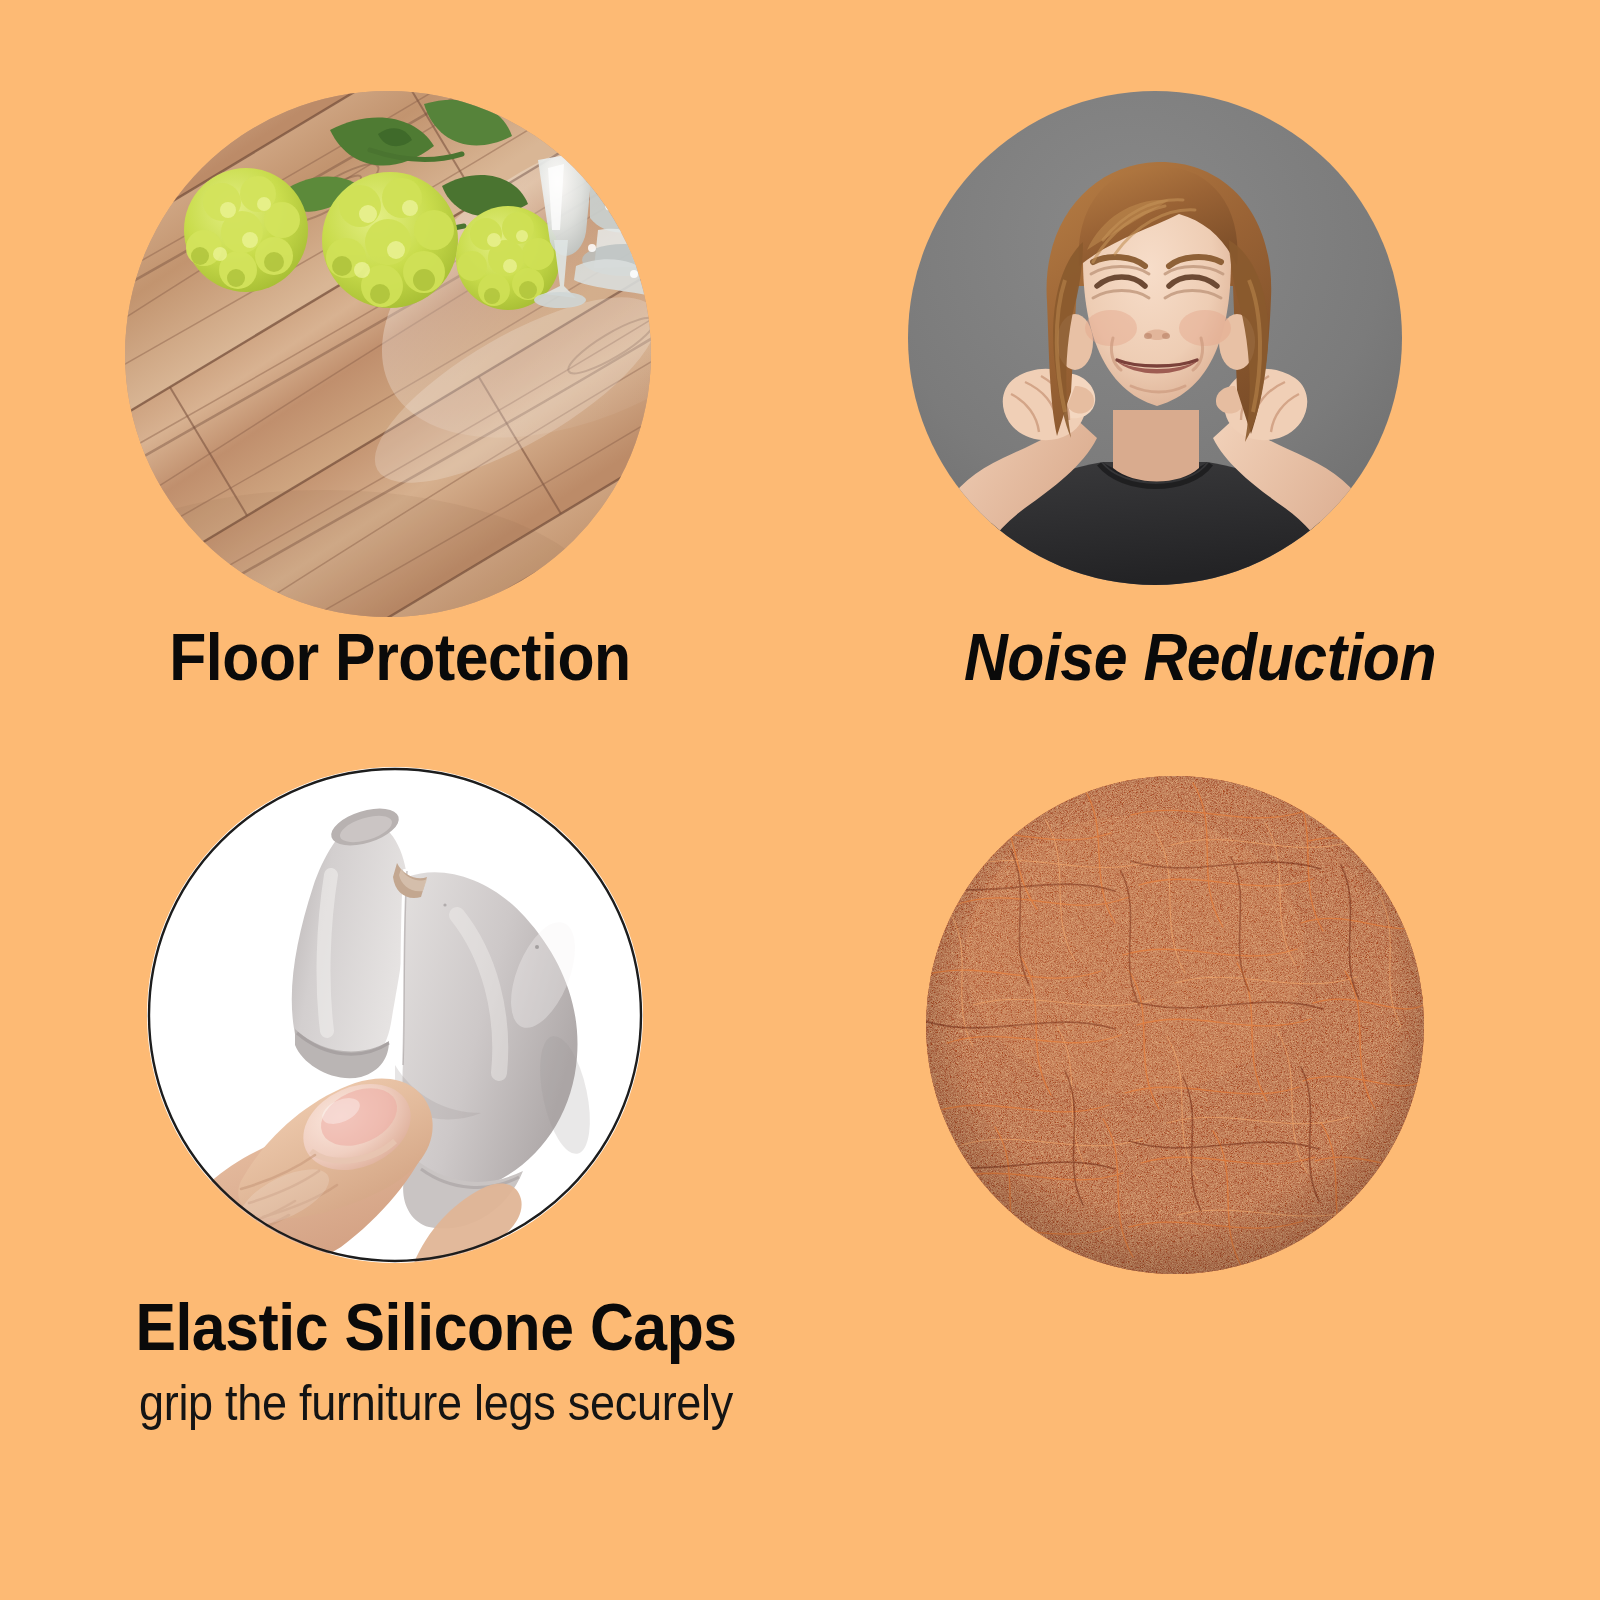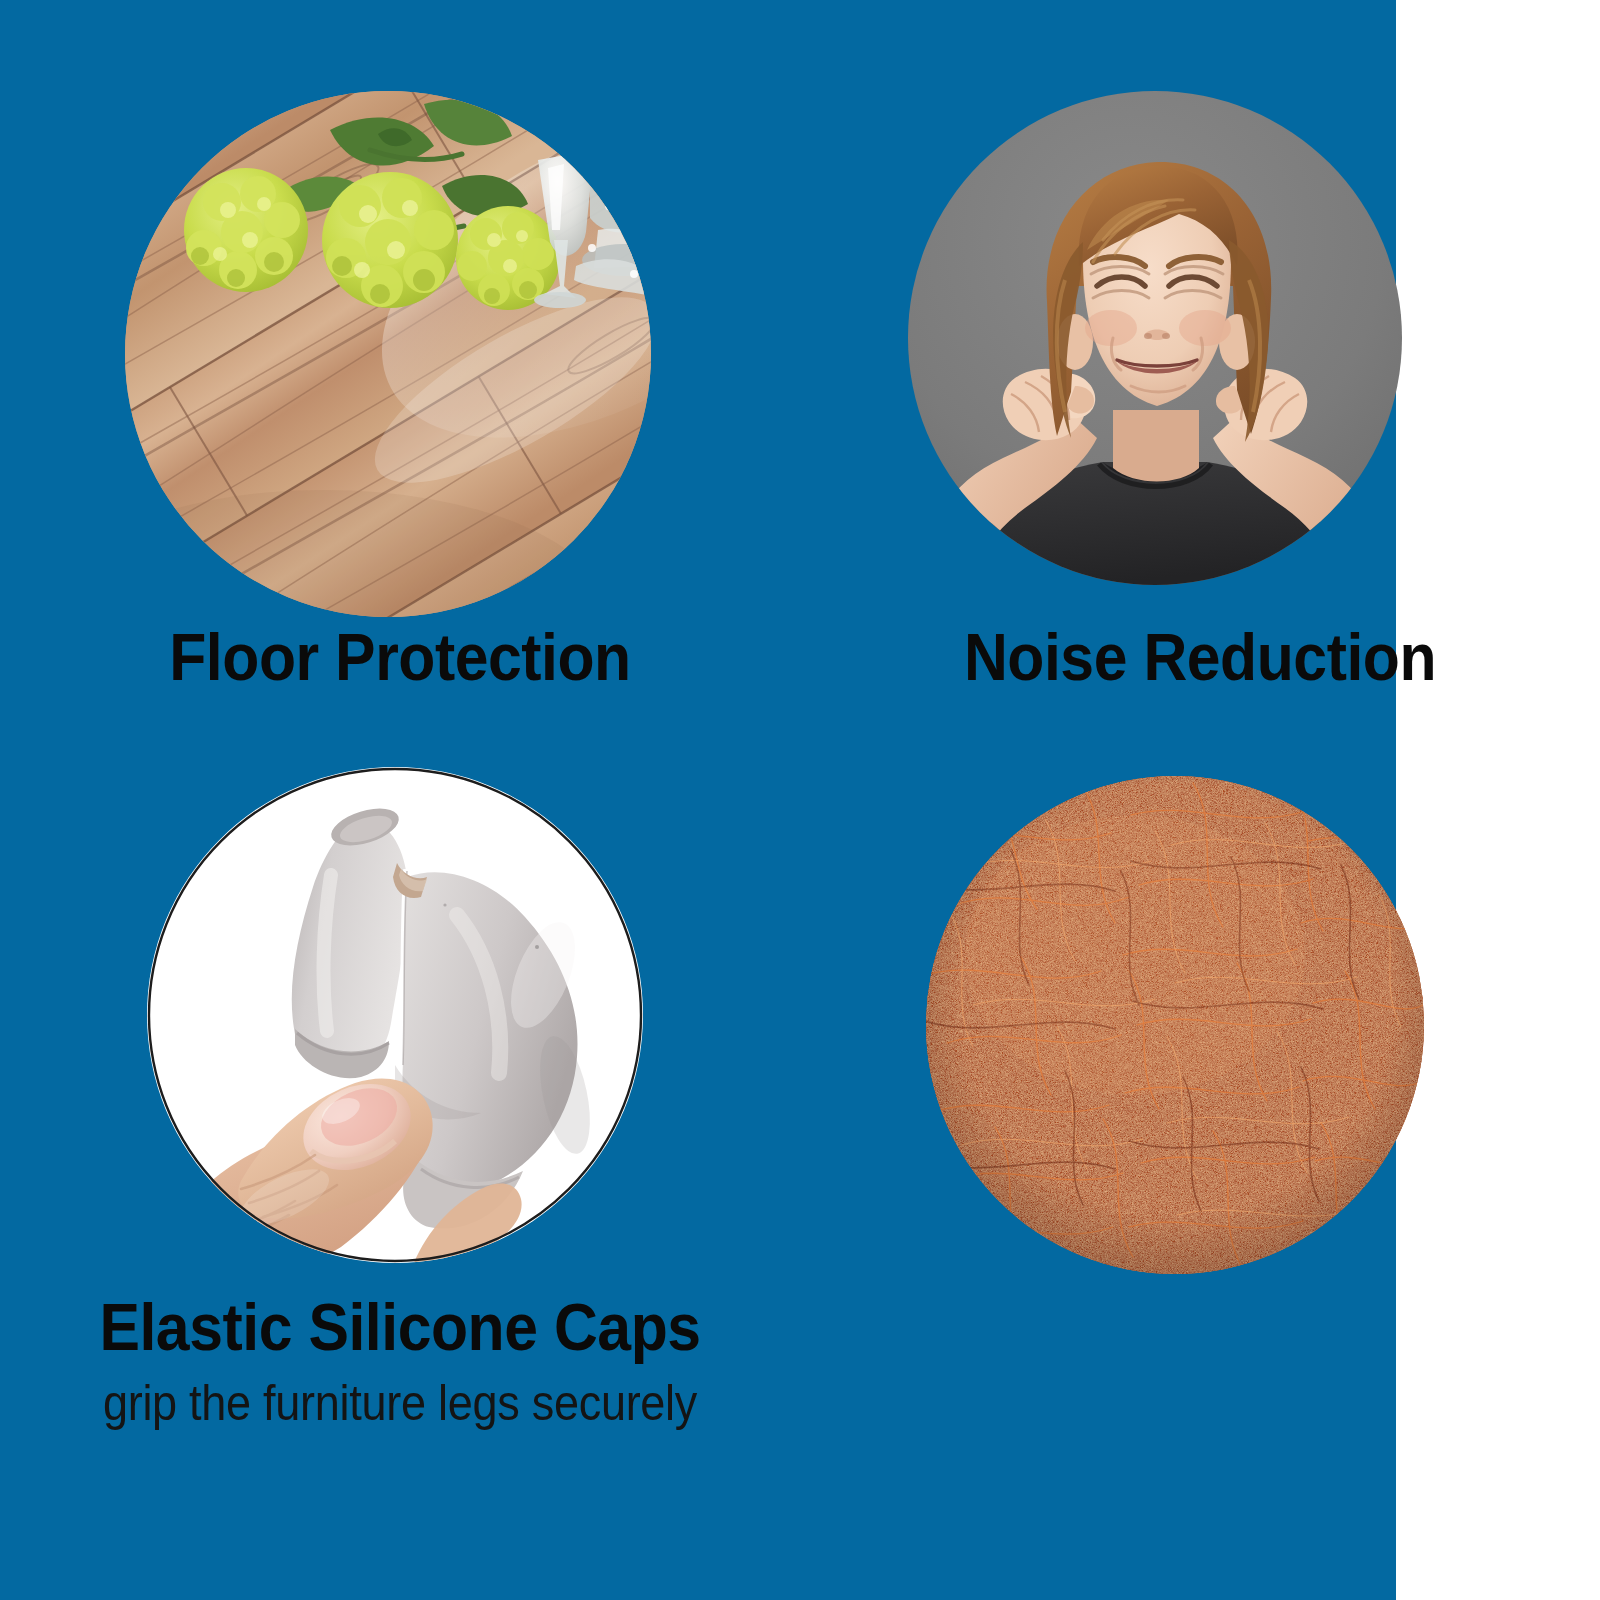--- a/index.html
+++ b/index.html
@@ -10,33 +10,33 @@
   }
   body {
     width: 1600px;
     height: 1600px;
     font-family: "Liberation Sans", sans-serif;
     overflow: hidden;
   }
 
   #feature-grid {
     position: relative;
-    width: 1396px;
+    width: 1600px;
     height: 1600px;
-    background: #0369a1;
+    background: #fdba74;
   }
 
   .feature-cell {
     position: absolute;
     width: 800px;
     height: 800px;
     box-sizing: border-box;
   }
   #cell-floor      { left: 0;     top: 0;   }
-  #cell-noise      { left: 800px; top: 0;   }
+  #cell-noise      { left: 800px; top: 0; font-style: italic;   }
   #cell-silicone   { left: 0;     top: 800px; }
   #cell-felt       { left: 800px; top: 800px; }
 
   .media-wrap {
     position: absolute;
     left: 50%;
     transform: translateX(-50%);
   }
   .media-circle {
     display: block;
@@ -49,21 +49,21 @@
   #cell-felt .media-wrap     { top: -25px; margin-left: -25px; }
 
   .caption-block {
     position: absolute;
     left: 0;
     width: 800px;
     text-align: center;
   }
   #cell-floor .caption-block    { top: 618px; }
   #cell-noise .caption-block    { top: 618px; }
-  #cell-silicone .caption-block { top: 488px; }
+  #cell-silicone .caption-block { top: 488px; padding-left: 36px; }
   #cell-felt .caption-block     { top: 488px; }
 
   .caption-title {
     font-family: "Liberation Sans Narrow", "Liberation Sans", sans-serif;
     font-weight: bold;
     font-size: 66px;
     line-height: 78px;
     color: #0a0a0a;
     letter-spacing: -0.5px;
     transform: scaleX(0.92);

